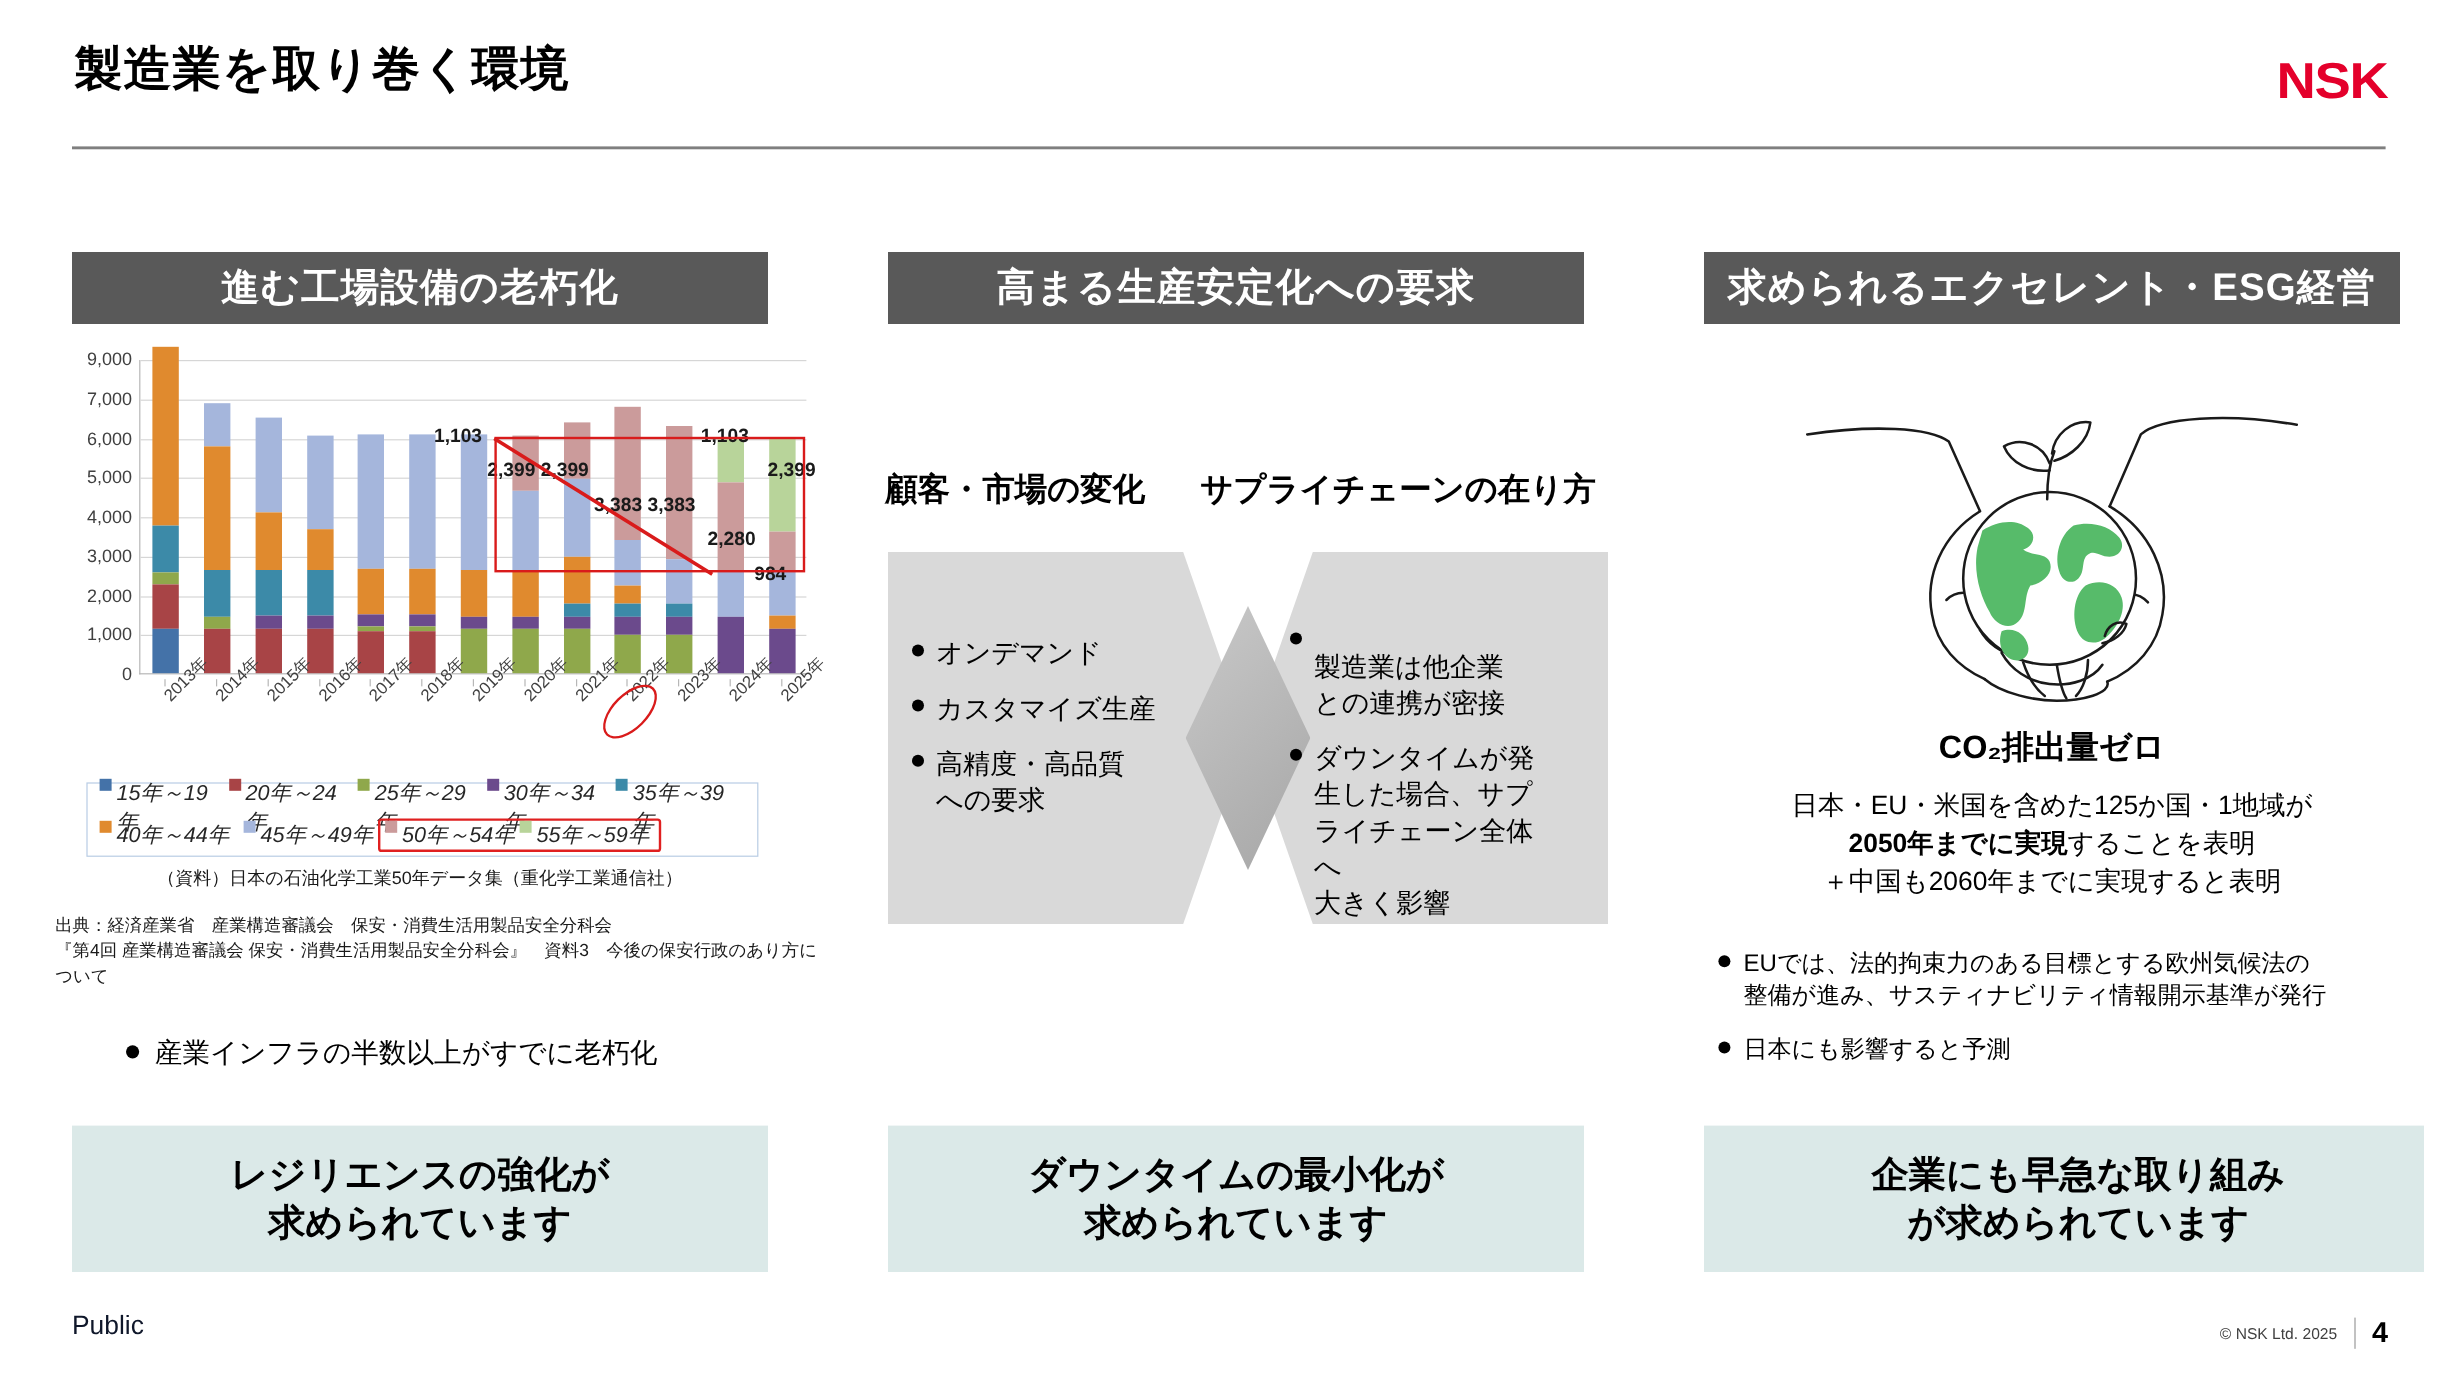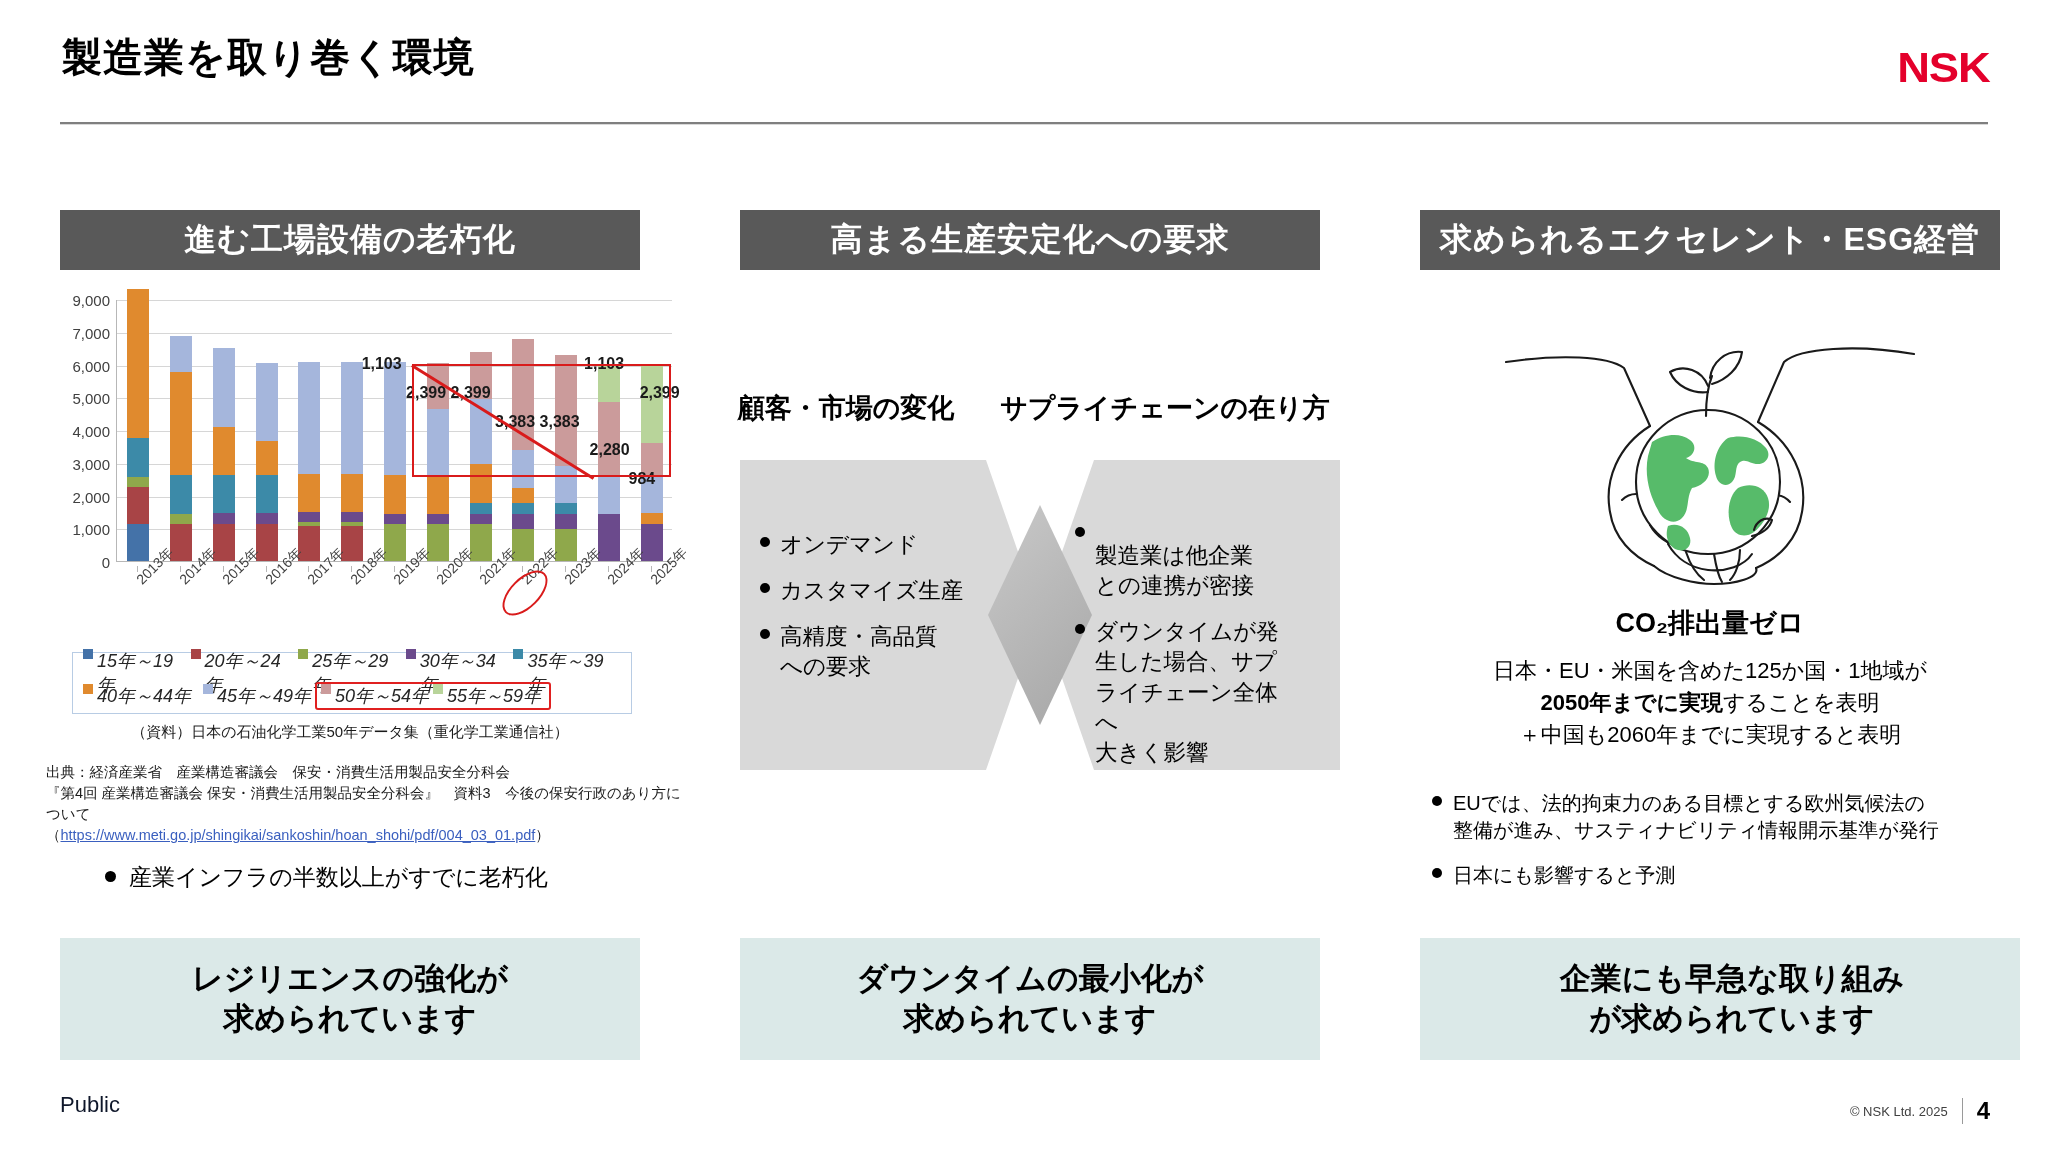--- a/index.html
+++ b/index.html
@@ -382,23 +382,20 @@
             <span>55年～59年</span>
           </div>
         </div>
       </div>
   </div>
 
   <div class="src-center">（資料）日本の石油化学工業50年データ集（重化学工業通信社）</div>
   <div class="src-block">
     <div>出典：経済産業省　産業構造審議会　保安・消費生活用製品安全分科会</div>
     <div>『第4回 産業構造審議会 保安・消費生活用製品安全分科会』　資料3　今後の保安行政のあり方について</div>
-    <div>
-      <span>（</span><span class="src-link">https://www.meti.go.jp/shingikai/sankoshin/hoan_shohi/pdf/004_03_01.pdf</span><span>）</span>
-    </div>
   </div>
 
   <div class="left-bullet">
     <div class="bullet-row">
       <span class="dot"></span>
       <span>産業インフラの半数以上がすでに老朽化</span>
     </div>
   </div>
 
   <div class="mid-subhead" id="sub-left">顧客・市場の変化</div>

